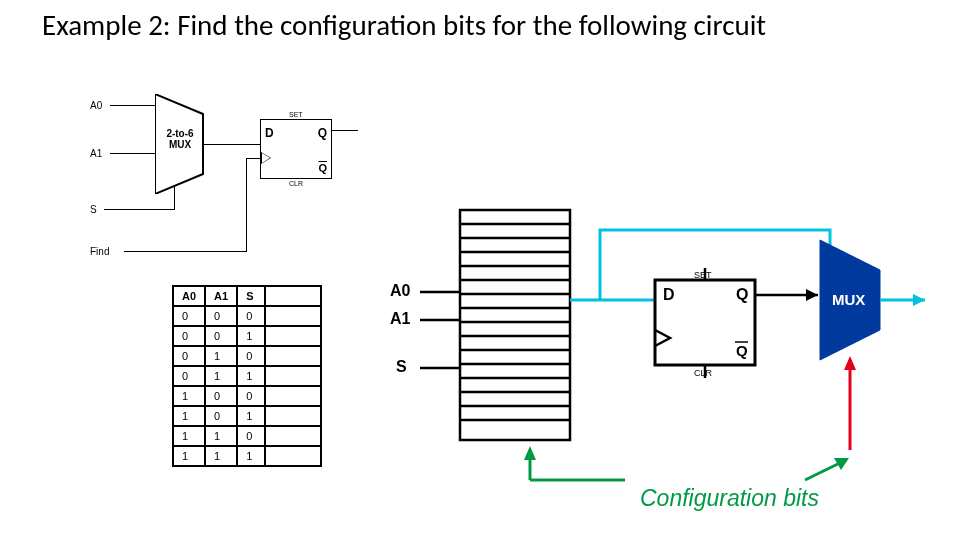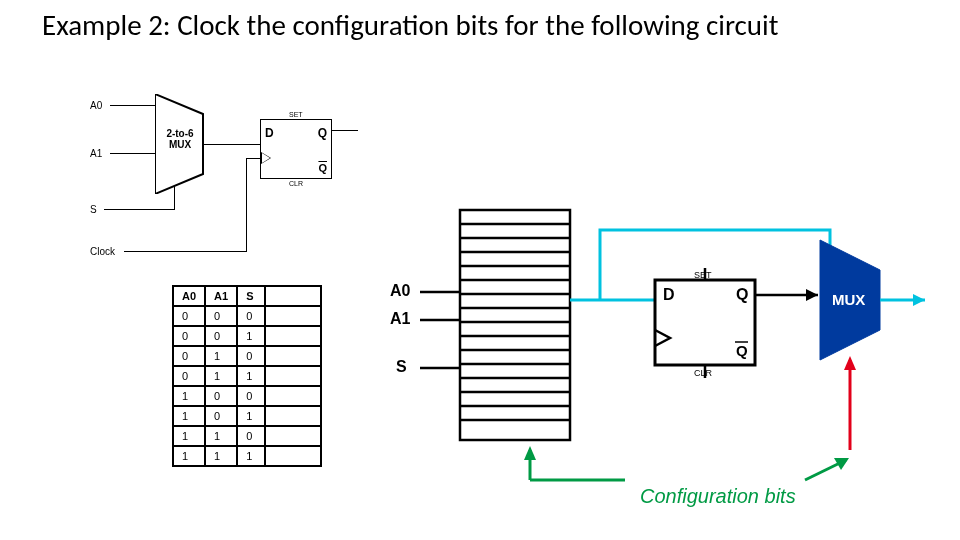--- a/index.html
+++ b/index.html
@@ -120,41 +120,41 @@
     position: absolute;
     font-family: Arial, sans-serif;
     font-size: 16px;
     font-weight: bold;
   }
   .cfg-label {
     position: absolute;
     left: 240px;
     top: 285px;
     font-family: "Comic Sans MS", cursive, sans-serif;
-    font-size: 20px;
+    font-size: 23px;
     font-style: italic;
     color: #009a44;
   }
   .svg-layer {
     position: absolute;
     left: 0; top: 0;
     width: 540px; height: 320px;
   }
 </style>
 </head>
 <body>
 
-<div class="title">Example 2: Clock the configuration bits for the following circuit</div>
+<div class="title">Example 2: Find the configuration bits for the following circuit</div>
 
 <div class="top-diagram">
 
   <div class="sig-label" style="left:0;top:6px">A0</div>
   <div class="sig-label" style="left:0;top:54px">A1</div>
   <div class="sig-label" style="left:0;top:110px">S</div>
-  <div class="sig-label" style="left:0;top:152px">Clock</div>
+  <div class="sig-label" style="left:0;top:152px">Find</div>
 
   <div class="wire" style="left:20px;top:11px;width:45px;height:1px"></div>
   <div class="wire" style="left:20px;top:59px;width:45px;height:1px"></div>
   <div class="wire" style="left:14px;top:115px;width:70px;height:1px"></div>
   <div class="wire" style="left:84px;top:90px;width:1px;height:26px"></div>
 
   <div class="mux-small">
     <svg viewBox="0 0 70 100">
       <polygon points="0,0 48,20 48,80 0,100" fill="#fff" stroke="#000" stroke-width="2"></polygon>
     </svg>

